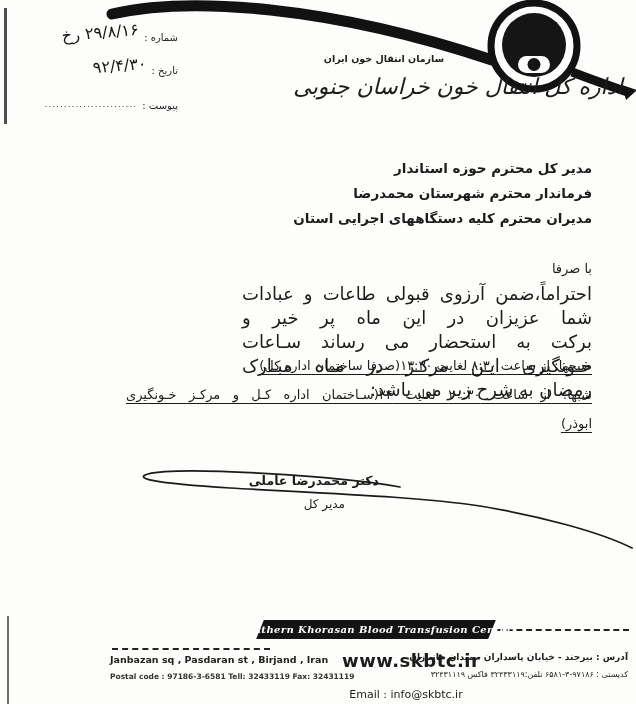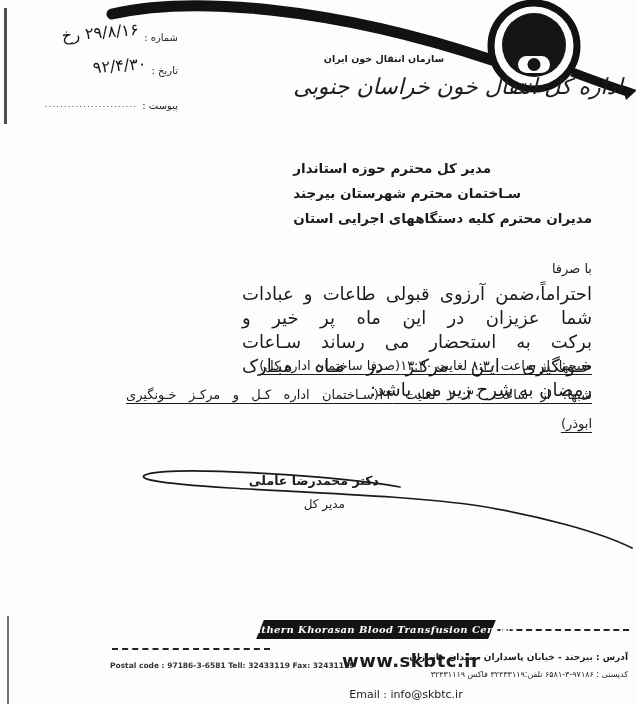--- a/index.html
+++ b/index.html
@@ -21,21 +21,21 @@
   .dots { display:inline-block; font-size:9px; letter-spacing:1px; color:#444; transform:translateY(-2px); }
 
   
   .org-small { position:absolute; top:53px; left:328px; width:116px; text-align:center;
     font-size:9.5px; font-weight:bold; direction:rtl; white-space:nowrap; }
   .org-big { position:absolute; top:74px; left:286px; width:344px; text-align:center;
     font-size:22px; font-weight:normal; font-style:italic; direction:rtl; white-space:nowrap; }
   .logo-svg { position:absolute; left:0; top:0; }
 
   
-  .recipients { position:absolute; top:156px; right:44px; direction:rtl; text-align:left;
+  .recipients { position:absolute; top:156px; right:44px; direction:rtl; text-align:right;
     font-weight:bold; font-size:13.5px; line-height:25px; }
 
   .salutation { position:absolute; top:261px; right:44px; direction:rtl; font-size:13px; }
 
   .body-text { position:absolute; top:282px; right:44px; width:350px; direction:rtl;
     font-size:18px; line-height:24px; }
   .jline { text-align:justify; text-align-last:justify; }
   .nline { text-align:right; }
 
   .schedule { position:absolute; top:351px; right:44px; width:466px; direction:rtl;
@@ -101,21 +101,21 @@
       <span class="meta-label">پیوست :</span>
       <span class="dots">........................</span>
     </div>
   </div>
 
   <div class="org-small">سازمان انتقال خون ایران</div>
   <div class="org-big">اداره کل انتقال خون خراسان جنوبی</div>
 
   <div class="recipients">
     <div>مدیر کل محترم حوزه استاندار</div>
-    <div>سـاختمان محترم شهرستان بیرجند</div>
+    <div>فرماندار محترم شهرستان محمدرضا</div>
     <div>مدیران محترم کلیه دستگاههای اجرایی استان</div>
   </div>
 
   <div class="salutation">با صرفا</div>
 
   <div class="body-text">
     <div class="jline">احتراماً،ضمن آرزوی قبولی طاعات و عبادات شما عزیزان در این ماه پر خیر و</div>
     <div class="jline">برکت به استحضار می رساند سـاعات خـونگیری ایـن مرکـز در مـاه مبـارک</div>
     <div class="nline">رمضان به شرح زیر می باشد:</div>
   </div>
@@ -133,20 +133,21 @@
   <div class="sig-title">مدیر کل</div>
 
   <div class="dash-left"></div>
   <div class="dash-right"></div>
 
   <div class="ribbon">
     <span>Southern Khorasan Blood Transfusion Center</span>
   </div>
 
   <div class="f-left">
+    <div class="l1">Janbazan sq , Pasdaran st , Birjand , Iran</div>
     <div class="l2">Postal code : 97186-3-6581     Tell: 32433119     Fax: 32431119</div>
   </div>
 
   <div class="f-center">
     <div class="site">www.skbtc.ir</div>
     <div class="mail">Email : info@skbtc.ir</div>
   </div>
 
   <div class="f-right">
     <div class="l1">آدرس : بیرجند - خیابان پاسداران - میدان جانبازان</div>

